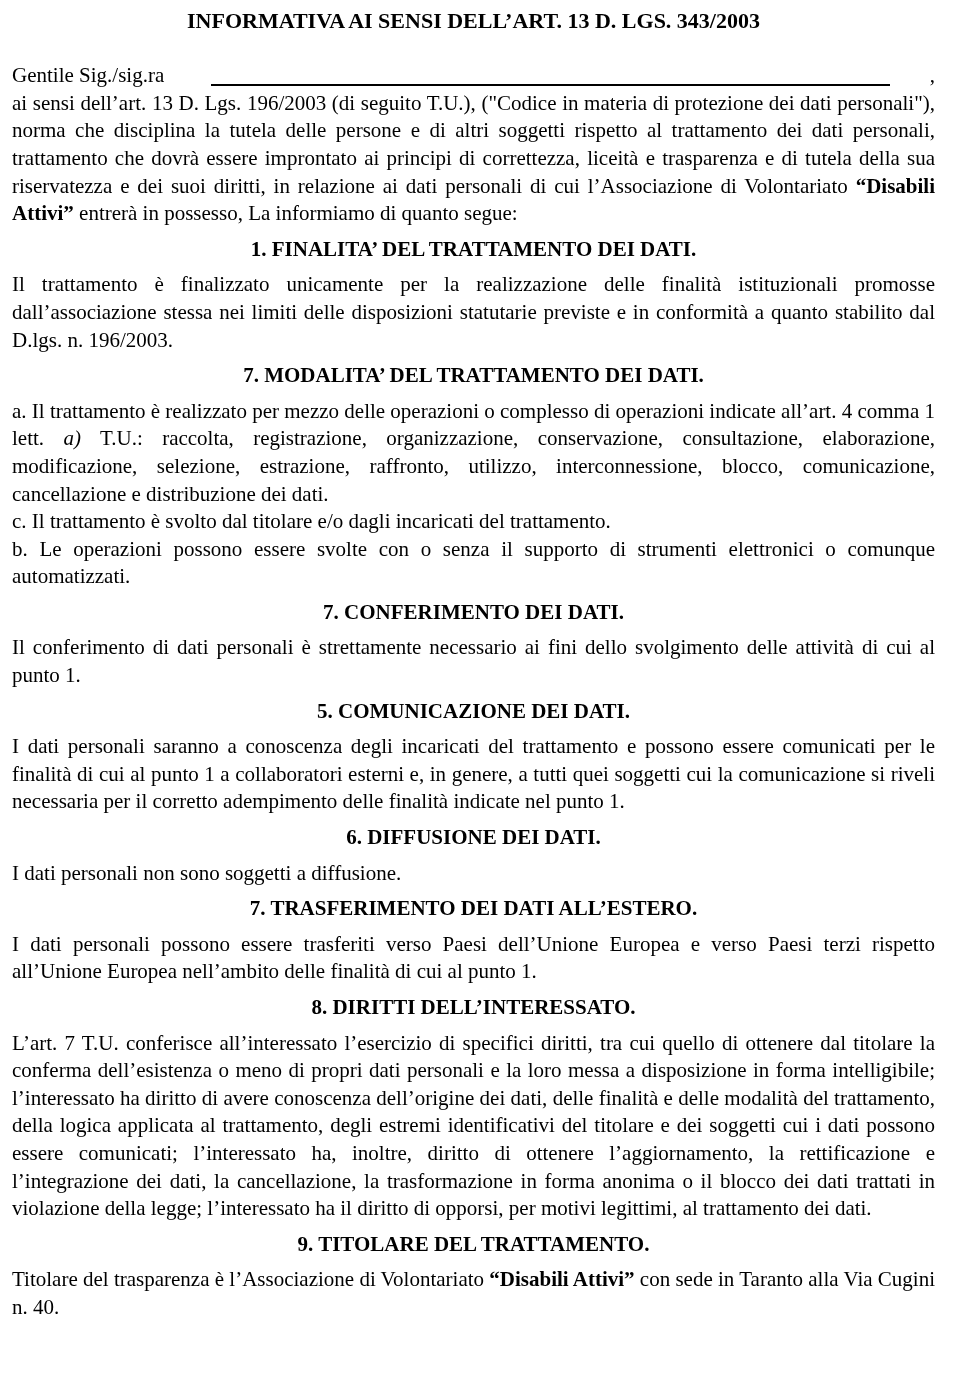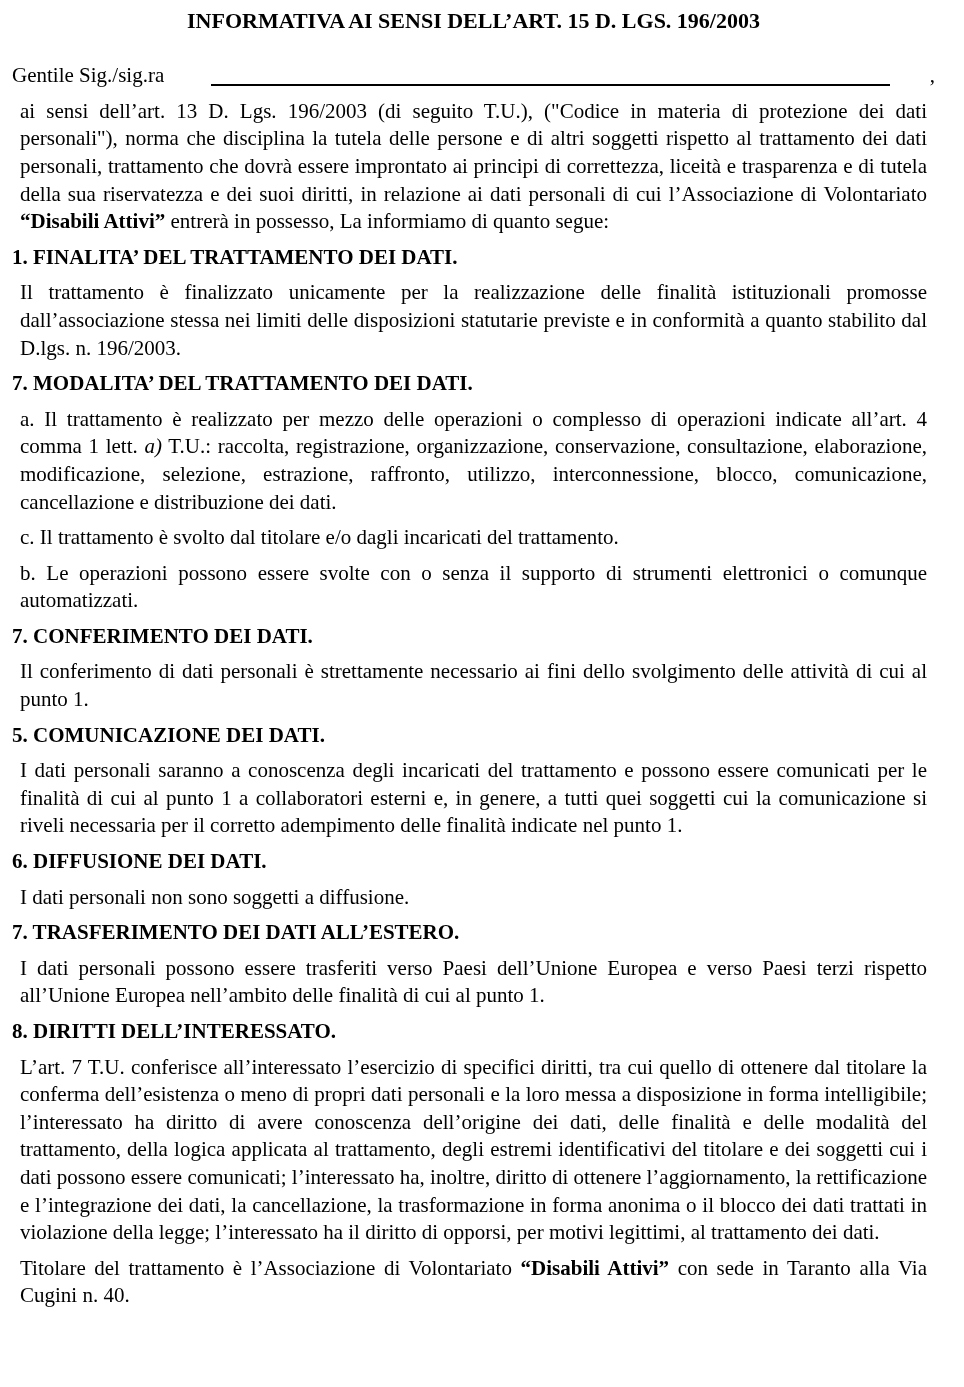--- a/index.html
+++ b/index.html
@@ -30,37 +30,37 @@
   }
   .greeting .label { white-space: nowrap; }
   .blank {
     flex: 1 1 auto;
     height: 1px;
     align-self: flex-end;
     border-bottom: 2px solid #000000;
     margin: 0 1px 4px 8px;
   }
   .para {
-    margin: 8px;
+    margin: 0;
     text-align: justify;
   }
   .heading {
-    margin: 0;
+    margin: 8px;
     font-weight: 700;
-    text-align: left;
+    text-align: center;
   }
   .org { font-weight: 700; }
   .lett { font-style: italic; }
 </style>
 </head>
 <body>
 
 <div class="page">
 
-  <h1 class="title">INFORMATIVA AI SENSI DELL’ART. 15 D. LGS. 196/2003</h1>
+  <h1 class="title">INFORMATIVA AI SENSI DELL’ART. 13 D. LGS. 343/2003</h1>
 
   <p class="greeting">
     <span class="label">Gentile Sig./sig.ra</span>
     <span class="blank"></span>
     <span>,</span>
   </p>
 
   <p class="para">
     <span>ai sensi dell’art. 13 D. Lgs. 196/2003 (di seguito T.U.), ("Codice in materia di protezione dei dati personali"), norma che disciplina la tutela delle persone e di altri soggetti rispetto al trattamento dei dati personali, trattamento che dovrà essere improntato ai principi di correttezza, liceità e trasparenza e di tutela della sua riservatezza e dei suoi diritti, in relazione ai dati personali di cui l’Associazione di Volontariato </span><span class="org">“Disabili Attivi”</span><span> entrerà in possesso, La informiamo di quanto segue:</span>
   </p>
@@ -84,17 +84,18 @@
 
   <p class="heading">6. DIFFUSIONE DEI DATI.</p>
   <p class="para">I dati personali non sono soggetti a diffusione.</p>
 
   <p class="heading">7. TRASFERIMENTO DEI DATI ALL’ESTERO.</p>
   <p class="para">I dati personali possono essere trasferiti verso Paesi dell’Unione Europea e verso Paesi terzi rispetto all’Unione Europea nell’ambito delle finalità di cui al punto 1.</p>
 
   <p class="heading">8. DIRITTI DELL’INTERESSATO.</p>
   <p class="para">L’art. 7 T.U. conferisce all’interessato l’esercizio di specifici diritti, tra cui quello di ottenere dal titolare la conferma dell’esistenza o meno di propri dati personali e la loro messa a disposizione in forma intelligibile; l’interessato ha diritto di avere conoscenza dell’origine dei dati, delle finalità e delle modalità del trattamento, della logica applicata al trattamento, degli estremi identificativi del titolare e dei soggetti cui i dati possono essere comunicati; l’interessato ha, inoltre, diritto di ottenere l’aggiornamento, la rettificazione e l’integrazione dei dati, la cancellazione, la trasformazione in forma anonima o il blocco dei dati trattati in violazione della legge; l’interessato ha il diritto di opporsi, per motivi legittimi, al trattamento dei dati.</p>
 
+  <p class="heading">9. TITOLARE DEL TRATTAMENTO.</p>
   <p class="para">
-    <span>Titolare del trattamento è l’Associazione di Volontariato </span><span class="org">“Disabili Attivi”</span><span> con sede in Taranto alla Via Cugini n. 40.</span>
+    <span>Titolare del trasparenza è l’Associazione di Volontariato </span><span class="org">“Disabili Attivi”</span><span> con sede in Taranto alla Via Cugini n. 40.</span>
   </p>
 
 </div>
 
 </body></html>

